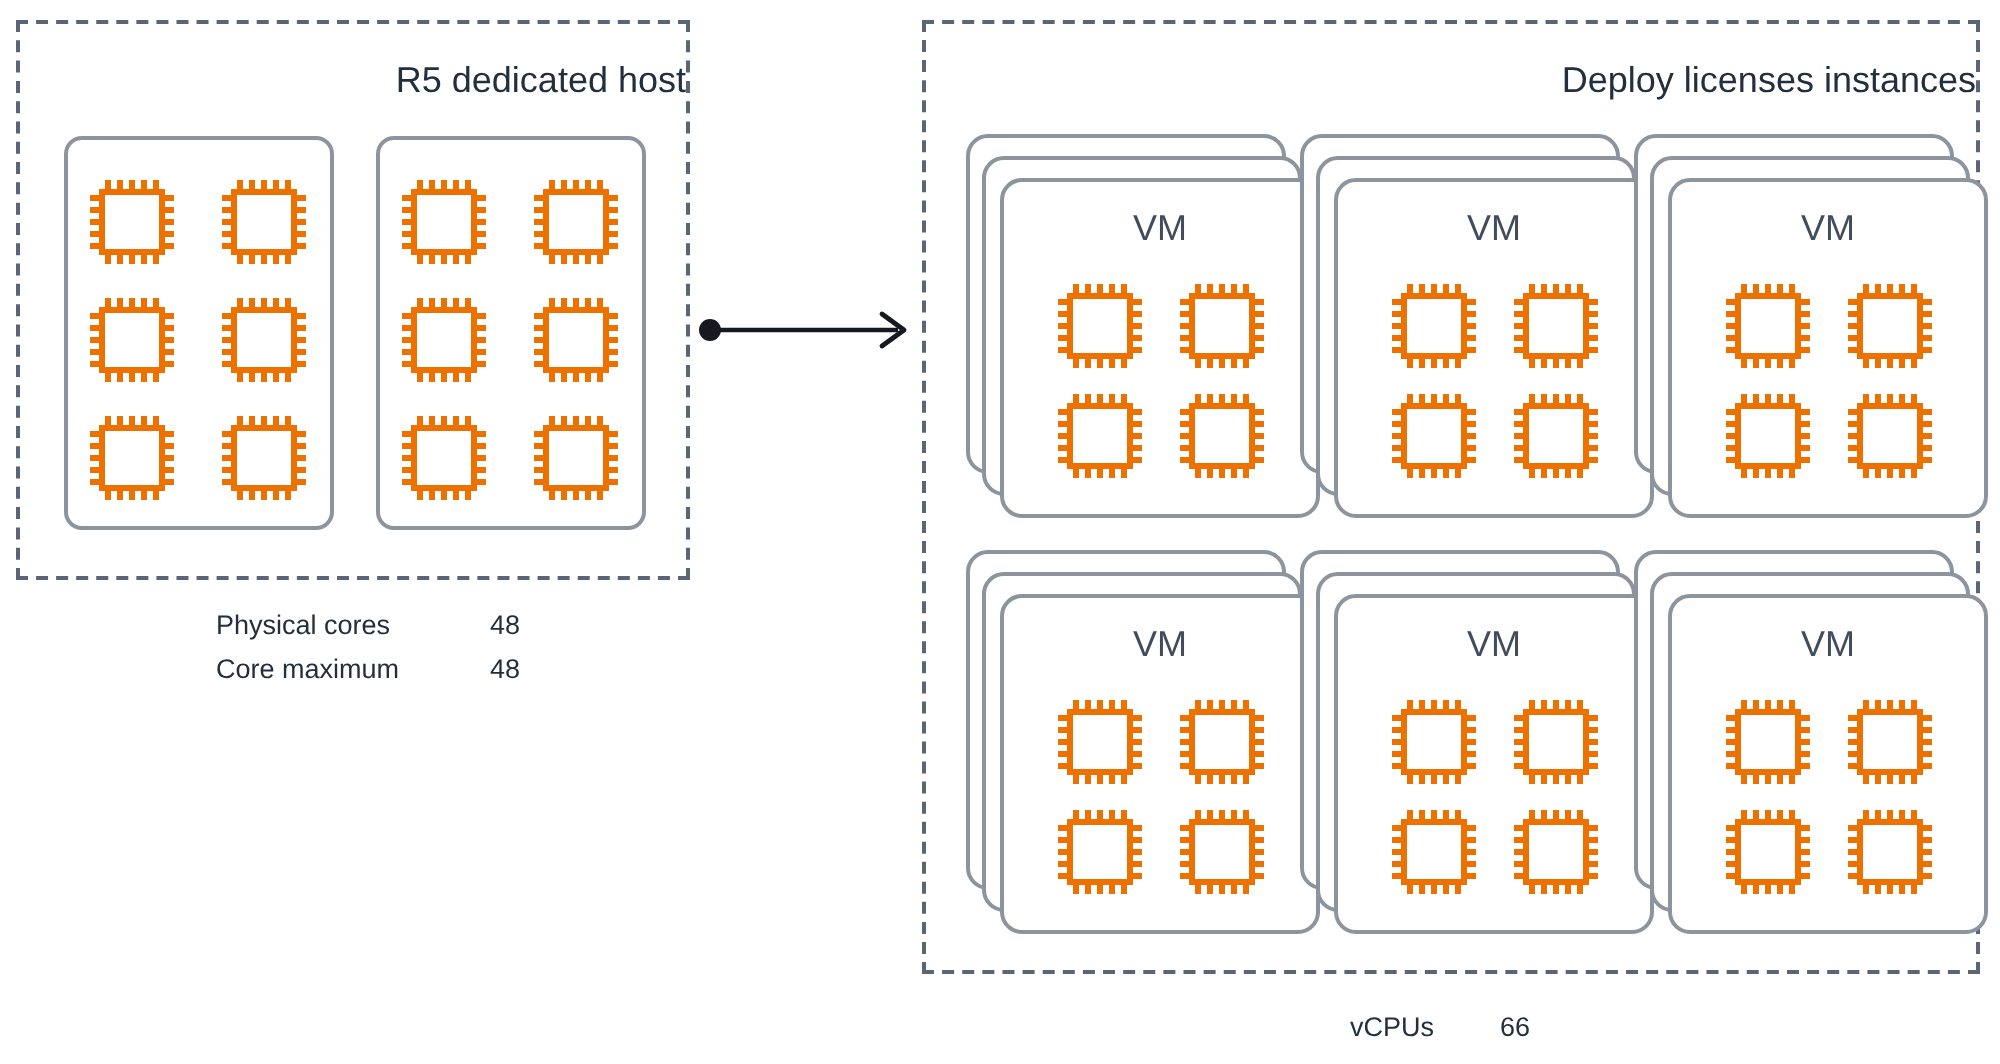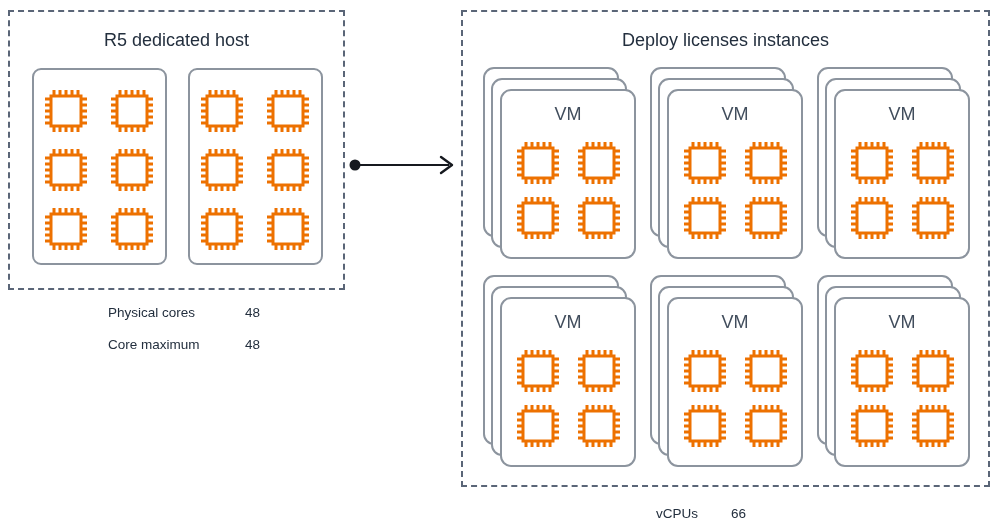--- a/index.html
+++ b/index.html
@@ -8,55 +8,55 @@
     font-family:"Liberation Sans",sans-serif;color:var(--title-text,#232f3e);
     overflow:hidden;
   }
   .group-box{
     position:absolute;border:2px dashed var(--dash-border,#5a6577);
     box-sizing:border-box;background:#fff;
   }
   .host-box{left:8px;top:10px;width:337px;height:280px;}
   .deploy-box{left:461px;top:10px;width:529px;height:477px;}
   .box-title{
-    position:absolute;left:0;right:0;top:18px;text-align:center;
+    position:absolute;left:0;right:0;top:18px;text-align:right;
     font-size:18px;color:var(--title-text,#232f3e);
   }
   .socket{
     position:absolute;top:56px;width:135px;height:197px;box-sizing:border-box;
     border:2px solid var(--card-border,#8c949e);border-radius:9px;background:#fff;
   }
   .socket-1{left:22px;}
   .socket-2{left:178px;}
   .socket-chips{
     display:grid;grid-template-columns:repeat(2,46px);gap:13px 20px;
     padding:18px 0 0 9px;
   }
   .chip{display:block;}
   .vm-area{
     position:absolute;left:20px;top:55px;
     display:grid;grid-template-columns:repeat(3,153px);grid-auto-rows:192px;
     column-gap:14px;row-gap:16px;
   }
   .vm-stack{position:relative;width:153px;height:192px;}
   .vm-card{
-    position:absolute;width:136px;height:170px;box-sizing:border-box;
+    position:absolute;width:160px;height:170px;box-sizing:border-box;
     border:2px solid var(--card-border,#8c949e);border-radius:11px;background:#fff;
   }
   .layer-0{left:0;top:0;}
   .layer-1{left:8px;top:11px;}
   .layer-2{left:17px;top:22px;display:flex;flex-direction:column;align-items:center;}
   .vm-label{margin-top:12px;font-size:18px;line-height:22px;color:var(--vm-text,#414d5c);}
   .vm-chips{margin-top:15px;display:grid;grid-template-columns:repeat(2,46px);gap:9px 15px;}
   .stats{
-    position:absolute;display:grid;row-gap:15px;
+    position:absolute;display:grid;row-gap:5px;
     font-size:13.5px;line-height:17px;color:var(--title-text,#232f3e);
   }
   .host-stats{left:108px;top:304px;grid-template-columns:137px auto;}
-  .deploy-stats{left:656px;top:505px;grid-template-columns:75px auto;}
+  .deploy-stats{left:675px;top:505px;grid-template-columns:75px auto;}
   .arrow-svg{position:absolute;left:340px;top:150px;color:var(--arrow,#16191f);}
 </style>
 </head>
 <body>
 
 <div class="canvas">
 
   <div class="group-box host-box">
     <div class="box-title">R5 dedicated host</div>
     <div class="socket socket-1">

